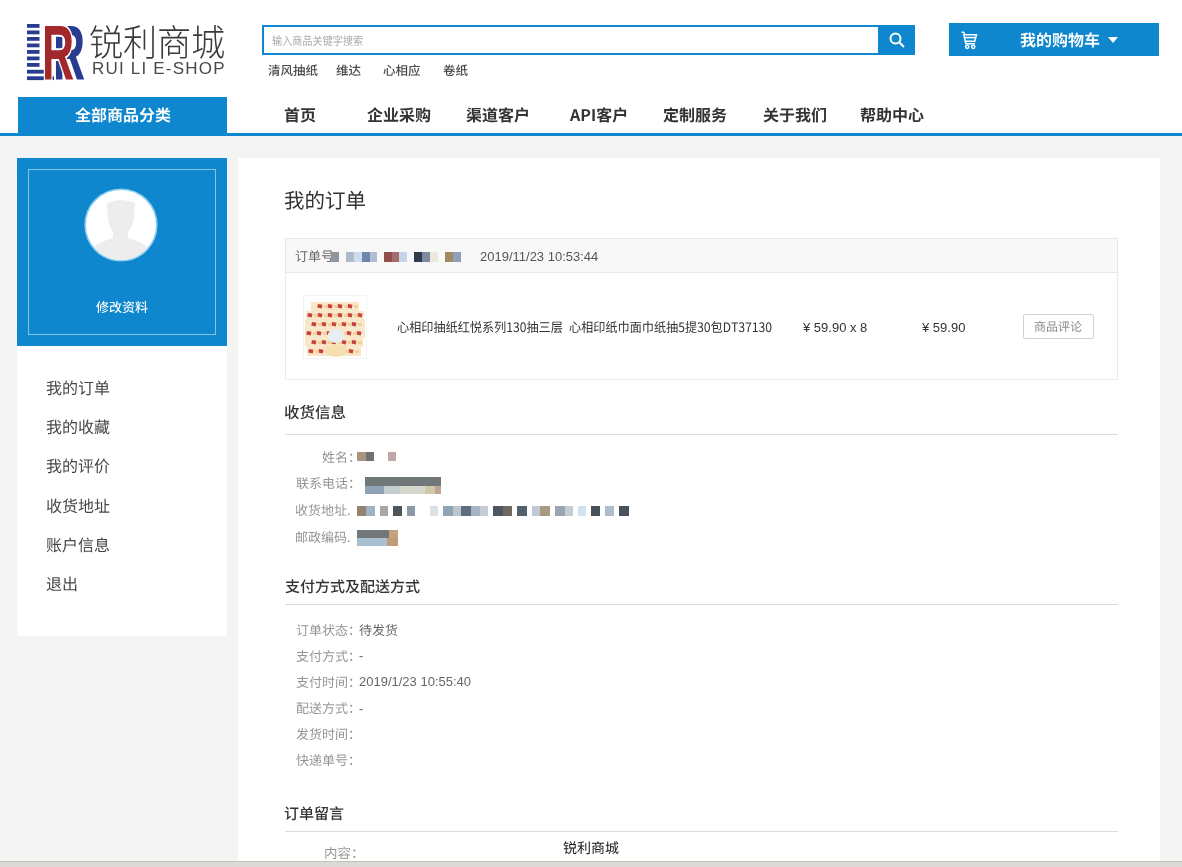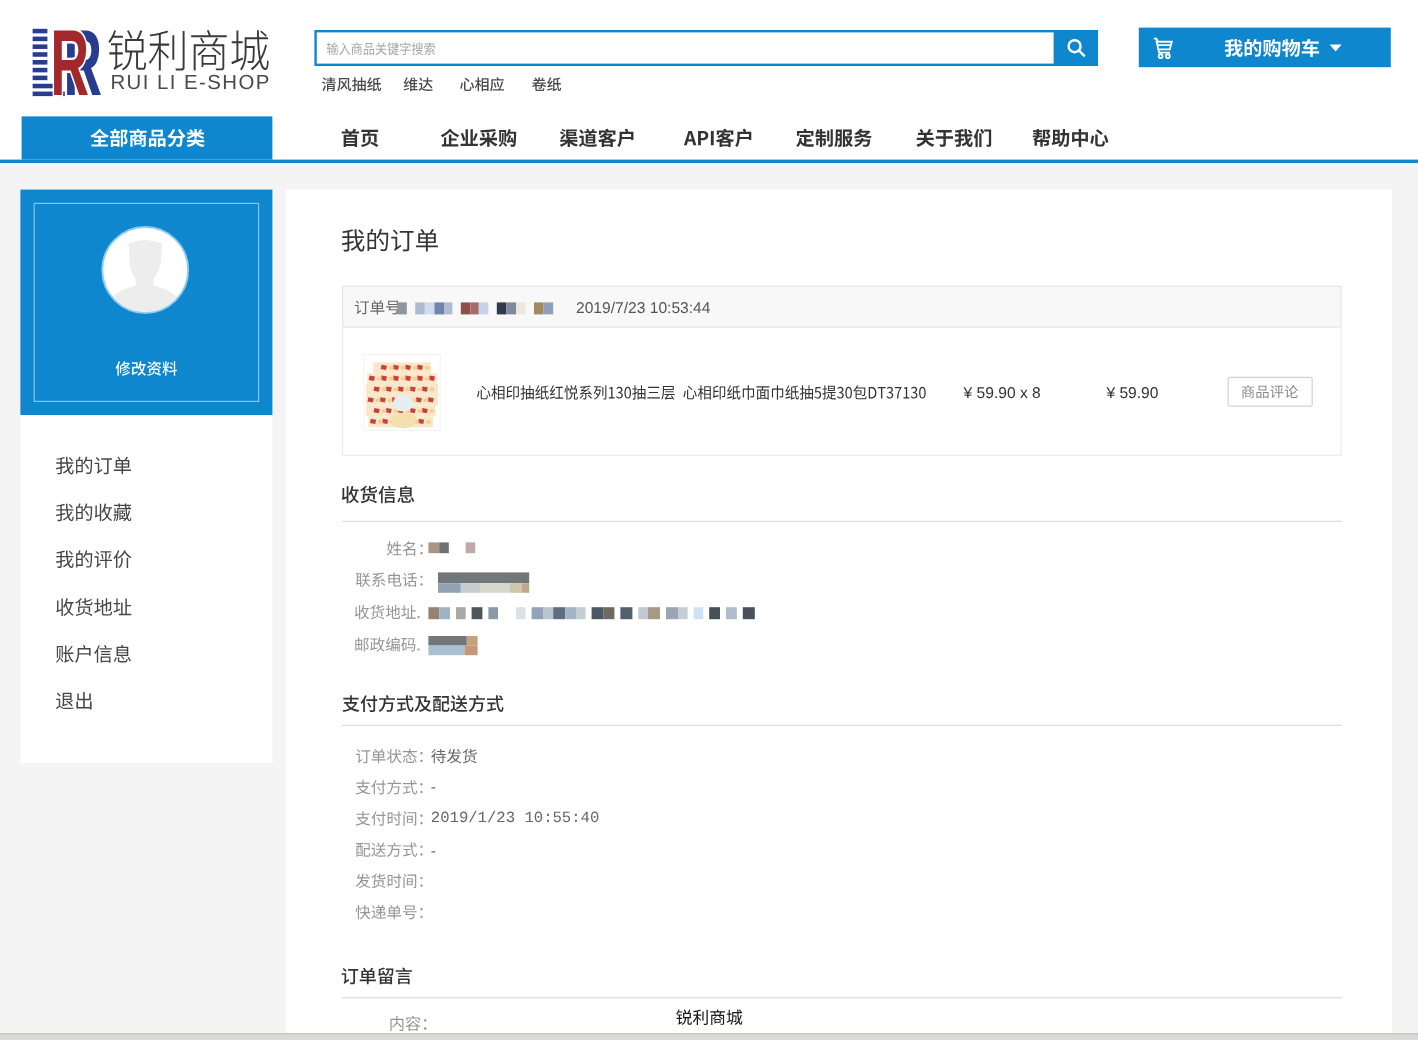--- a/index.html
+++ b/index.html
@@ -409,21 +409,21 @@
     <span style="position:absolute;left:362px;top:252px;width:8px;height:10px;background:#6f86ac"></span>
     <span style="position:absolute;left:370px;top:252px;width:7px;height:10px;background:#b0bdd3"></span>
     <span style="position:absolute;left:384px;top:252px;width:8px;height:10px;background:#8f4f4a"></span>
     <span style="position:absolute;left:392px;top:252px;width:7px;height:10px;background:#a56a6c"></span>
     <span style="position:absolute;left:399px;top:252px;width:8px;height:10px;background:#c5d4e8"></span>
     <span style="position:absolute;left:414px;top:252px;width:8px;height:10px;background:#2f3a4d"></span>
     <span style="position:absolute;left:422px;top:252px;width:8px;height:10px;background:#7d8aa0"></span>
     <span style="position:absolute;left:430px;top:252px;width:8px;height:10px;background:#ece8de"></span>
     <span style="position:absolute;left:445px;top:252px;width:8px;height:10px;background:#a08a62"></span>
     <span style="position:absolute;left:453px;top:252px;width:8px;height:10px;background:#8fa0bb"></span>
-    <div style="position:absolute;left:480px;top:249px;font-family:'Liberation Sans',sans-serif;font-size:13px;color:#555">2019/7/23 10:53:44</div>
+    <div style="position:absolute;left:480px;top:249px;font-family:'Liberation Sans',sans-serif;font-size:13px;color:#555">2019/11/23 10:53:44</div>
     <div style="position:absolute;left:285px;top:273px;width:833px;height:107px;border:1px solid #ececec;border-top:none;box-sizing:border-box"></div>
     <svg width="64" height="64" style="position:absolute;left:303px;top:295px">
       <rect x="0" y="0" width="64" height="64" fill="#fff" stroke="#e8e8e8"></rect>
       <rect x="8" y="7" width="48" height="9" fill="#f8e8c9"></rect>
       <path d="M15 9 l4.5 0.8 l-0.8 3.6 l-4.5 -0.8 z" fill="#c84040"></path>
       <path d="M25 9 l4.5 0.8 l-0.8 3.6 l-4.5 -0.8 z" fill="#c84040"></path>
       <path d="M35 9 l4.5 0.8 l-0.8 3.6 l-4.5 -0.8 z" fill="#c84040"></path>
       <path d="M45 9 l4.5 0.8 l-0.8 3.6 l-4.5 -0.8 z" fill="#c84040"></path>
       <rect x="3" y="16" width="58" height="9" fill="#f8e8c9"></rect>
       <path d="M5 18 l4.5 0.8 l-0.8 3.6 l-4.5 -0.8 z" fill="#c84040"></path>
@@ -660,21 +660,21 @@
     <div style="position:absolute;left:359px;top:648.2px;font-family:'Liberation Sans',sans-serif;font-size:13px;color:#666">-</div>
     <svg class="" width="66" height="15" style="position:absolute;left:295.8px;top:674.8px;fill:#949494;">
       <g transform="translate(0,12) scale(0.013,-0.013)">
         <use href="#r652f" x="0"></use>
         <use href="#r4ed8" x="1000"></use>
         <use href="#r65f6" x="2000"></use>
         <use href="#r95f4" x="3000"></use>
         <use href="#rff1a" x="4000"></use>
       </g>
     </svg>
-    <div style="position:absolute;left:359px;top:674.4px;font-family:Liberation Mono, monospace;font-size:13px;color:#666">2019/1/23 10:55:40</div>
+    <div style="position:absolute;left:359px;top:674.4px;font-family:Liberation Sans, sans-serif;font-size:13px;color:#666">2019/1/23 10:55:40</div>
     <svg class="" width="66" height="15" style="position:absolute;left:295.8px;top:701.1px;fill:#949494;">
       <g transform="translate(0,12) scale(0.013,-0.013)">
         <use href="#r914d" x="0"></use>
         <use href="#r9001" x="1000"></use>
         <use href="#r65b9" x="2000"></use>
         <use href="#r5f0f" x="3000"></use>
         <use href="#rff1a" x="4000"></use>
       </g>
     </svg>
     <div style="position:absolute;left:359px;top:700.6px;font-family:'Liberation Sans',sans-serif;font-size:13px;color:#666">-</div>

